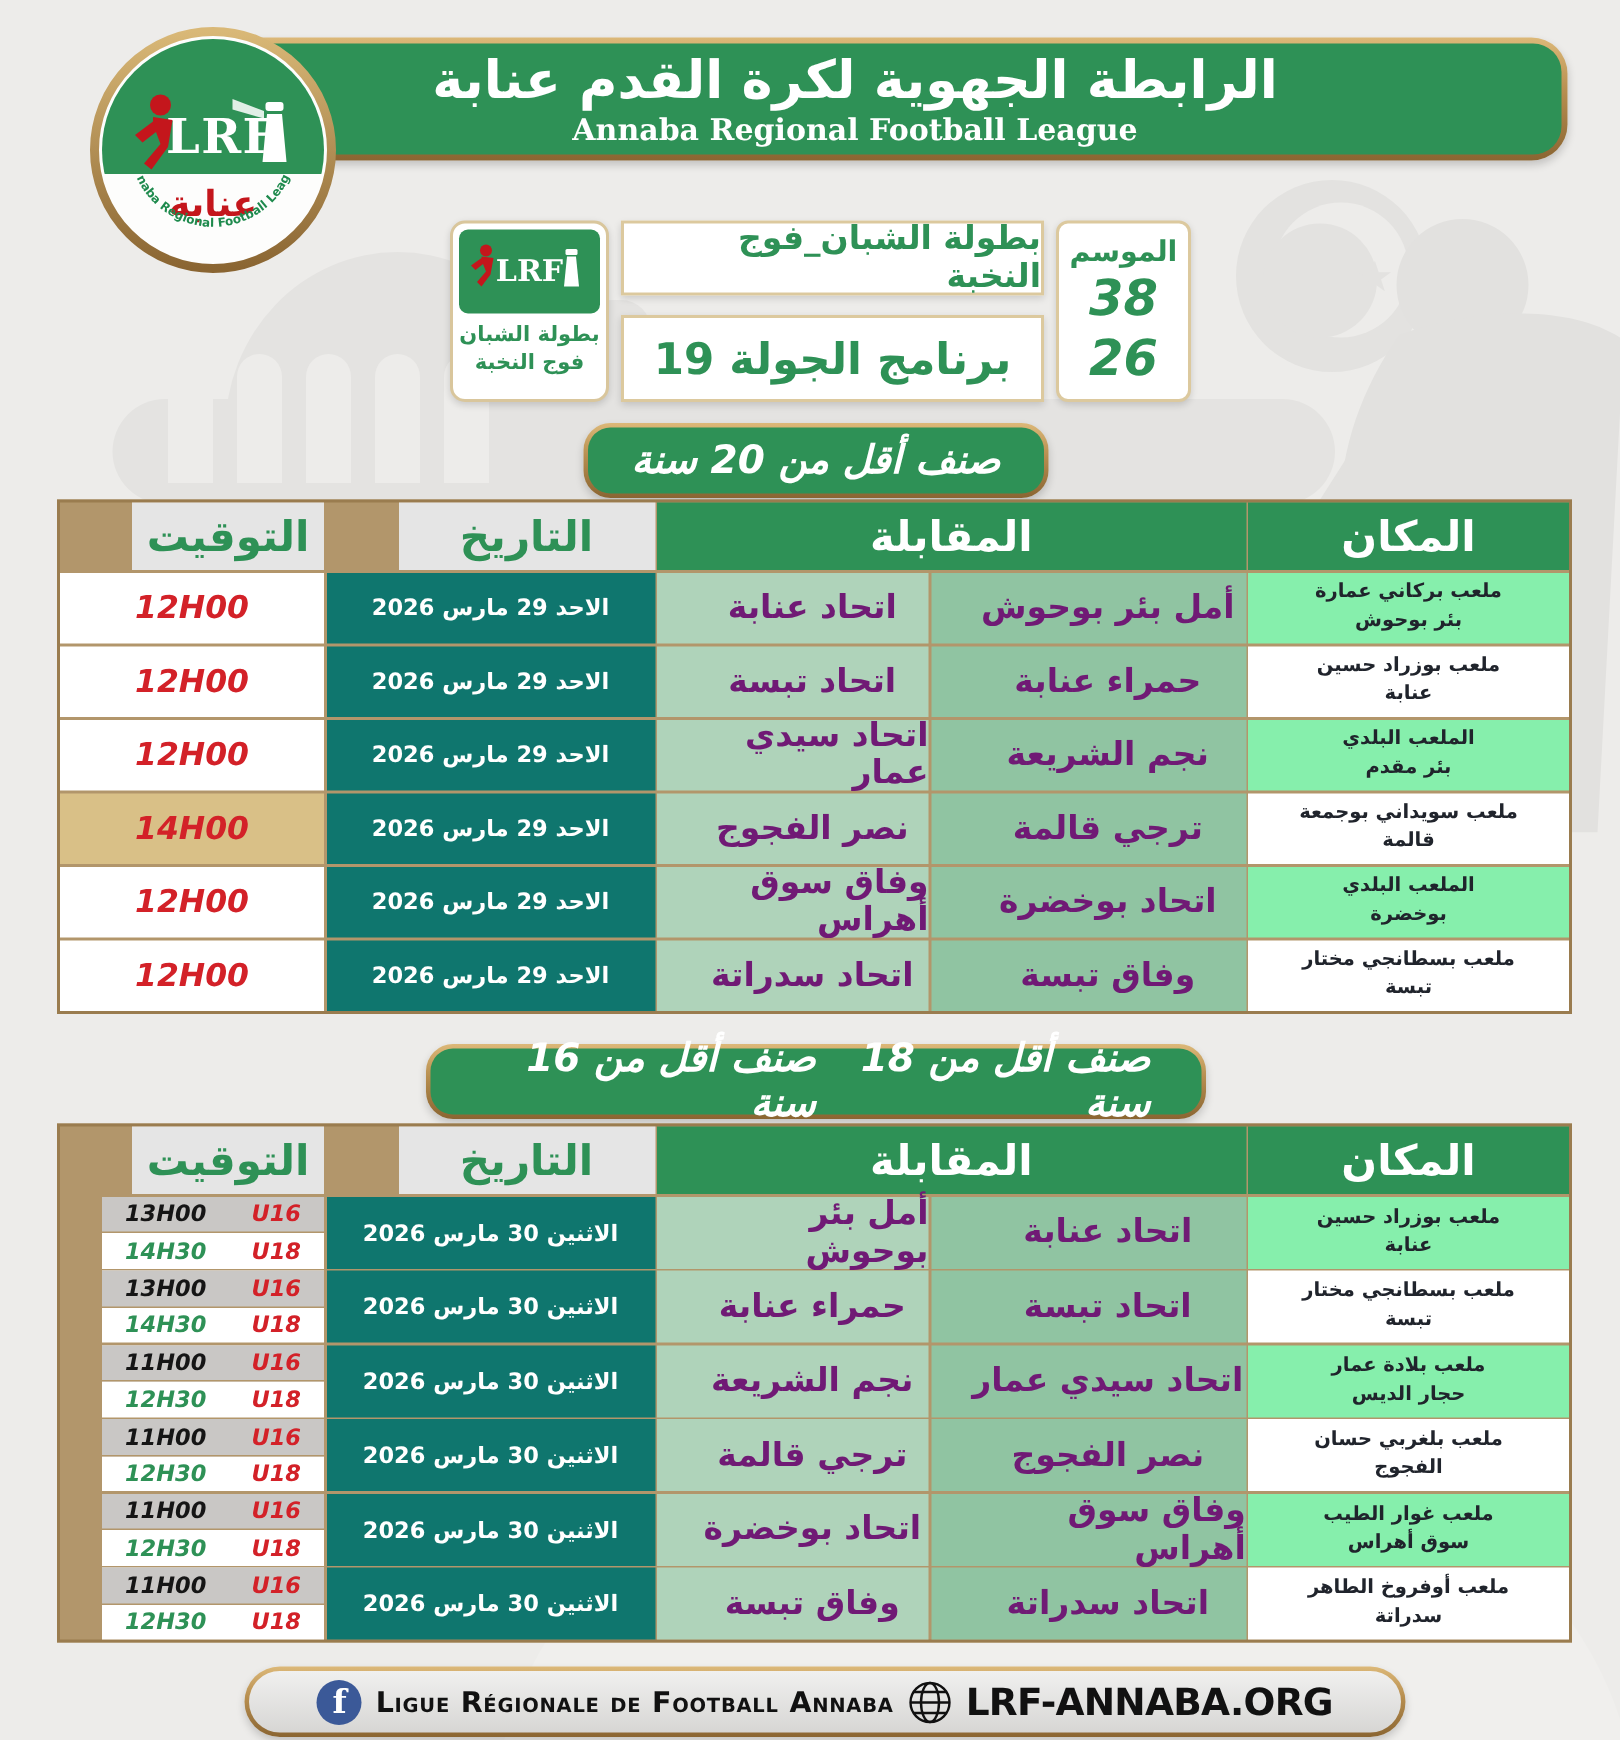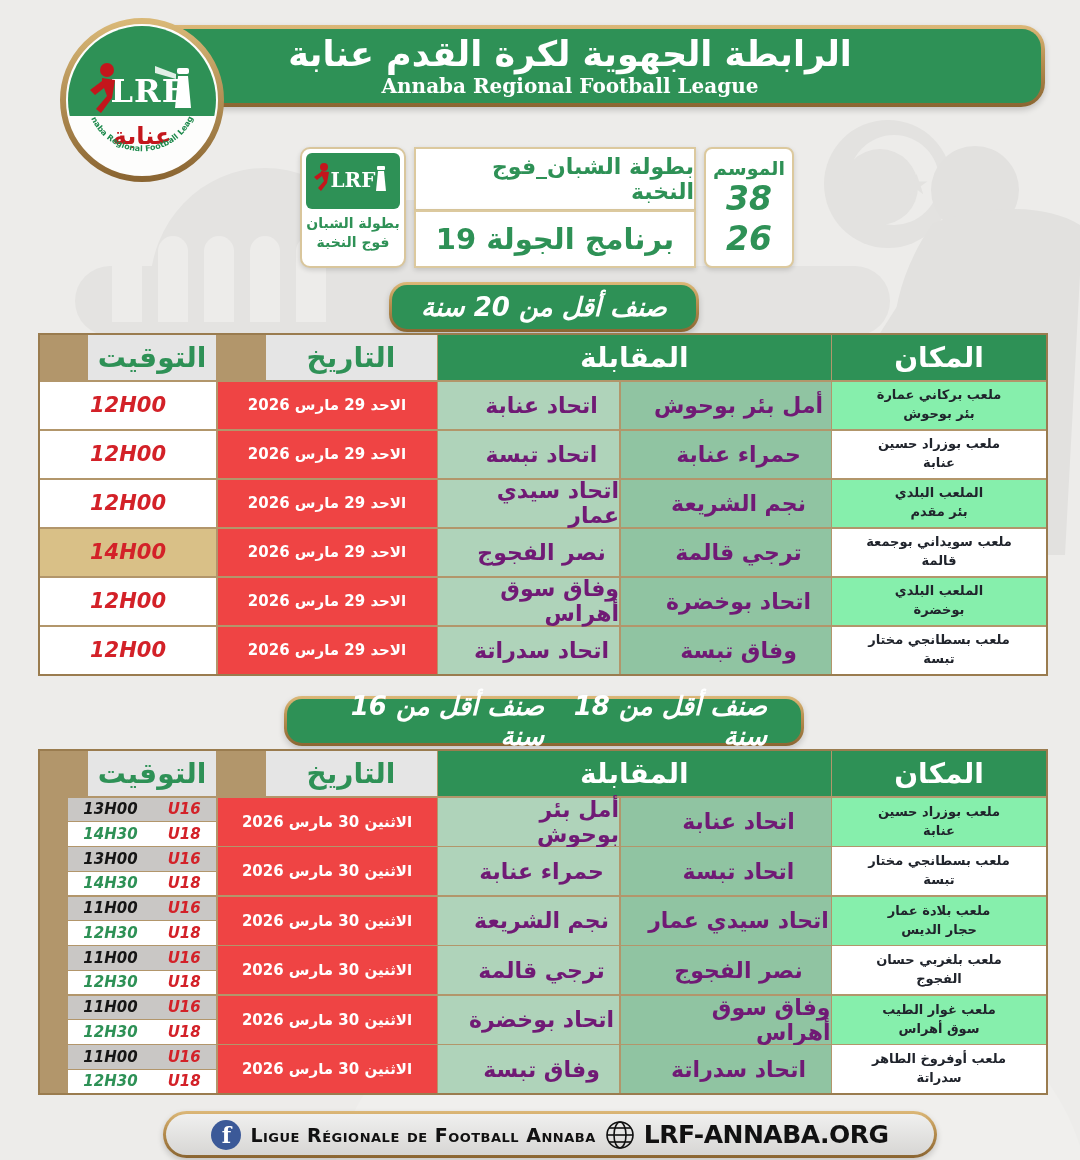--- a/index.html
+++ b/index.html
@@ -29,21 +29,21 @@
   .badge{position:absolute;left:300px;top:147px;width:106px;height:121px;background:#fff;
          border:2px solid #d9c69c;border-radius:10px;box-sizing:border-box;z-index:2;
          box-shadow:0 2px 5px rgba(0,0,0,.15);display:flex;flex-direction:column;align-items:center;}
   .badge-logo{margin-top:4px;width:94px;height:56px;background:#2E9156;border-radius:6px;
               display:flex;align-items:center;justify-content:center;}
   .badge-lines{margin-top:5px;text-align:center;color:#2E9156;font-weight:bold;font-size:14px;
                line-height:19px;direction:rtl;}
   .tbox{position:absolute;left:414px;width:282px;background:#fff;border:2px solid #dcc99e;
         box-sizing:border-box;z-index:2;box-shadow:0 2px 5px rgba(0,0,0,.15);
         display:flex;align-items:center;justify-content:center;direction:rtl;}
-  .tbox1{top:147px;height:64px;color:#2E9156;font-weight:bold;font-size:22px;padding-left:32px;}
+  .tbox1{top:147px;height:50px;color:#2E9156;font-weight:bold;font-size:22px;padding-left:32px;}
   .tbox2{top:210px;height:58px;color:#2E9156;font-weight:bold;font-size:29px;}
   .season{position:absolute;left:704px;top:147px;width:90px;height:121px;background:#fff;
           border:2px solid #dcc99e;border-radius:8px;box-sizing:border-box;z-index:2;
           box-shadow:0 2px 5px rgba(0,0,0,.15);display:flex;flex-direction:column;
           align-items:center;justify-content:center;}
   .season-label{color:#2E9156;font-weight:bold;font-size:19px;direction:rtl;line-height:22px;}
   .season-year{color:#2E9156;font-weight:bold;font-style:italic;font-size:33px;line-height:40px;}
   
   .pill{position:absolute;padding:3px;border-radius:18px;z-index:2;box-sizing:border-box;}
   .pill-in{width:100%;height:100%;background:#2E9156;border-radius:15px;display:flex;
@@ -62,21 +62,21 @@
   .hc{font-weight:bold;font-size:28px;direction:rtl;}
   .hwhite{background:#e5e5e5;color:#2E9156;margin-left:48px;}
   .hgreen{background:#2E9156;color:#fff;}
   .h-match{grid-column:3 / span 2;grid-row:1;}
   .h-time{grid-column:1;grid-row:1;}
   .h-date{grid-column:2;grid-row:1;}
   .h-venue{grid-column:5;grid-row:1;}
   .trow{display:contents;}
   .time{background:#fff;color:#D32128;font-weight:bold;font-style:italic;font-size:21px;}
   .time.hl{background:#D9C087;}
-  .date{background:#ef4444;color:#fff;font-weight:bold;font-size:15px;direction:rtl;}
+  .date{background:#0f766e;color:#fff;font-weight:bold;font-size:15px;direction:rtl;}
   .team{font-weight:bold;font-size:22px;color:#701a75;direction:rtl;padding-left:26px;}
   .teamL{background:#AFD3BA;}
   .teamR{background:#90C4A2;}
   .venue{background:#fff;color:#20242c;font-weight:bold;font-size:13px;line-height:1.45;
          white-space:pre-line;text-align:center;direction:rtl;}
   .venue.shaded{background:#86efac;}
   .timecol{background:#fff;display:flex;flex-direction:column;margin-left:28px;}
   .ysub{flex:1;display:flex;align-items:center;justify-content:center;gap:30px;
         font-weight:bold;font-style:italic;font-size:15px;}
   .ysub16{background:#C9C7C5;border-bottom:1.5px solid #b2966b;}

